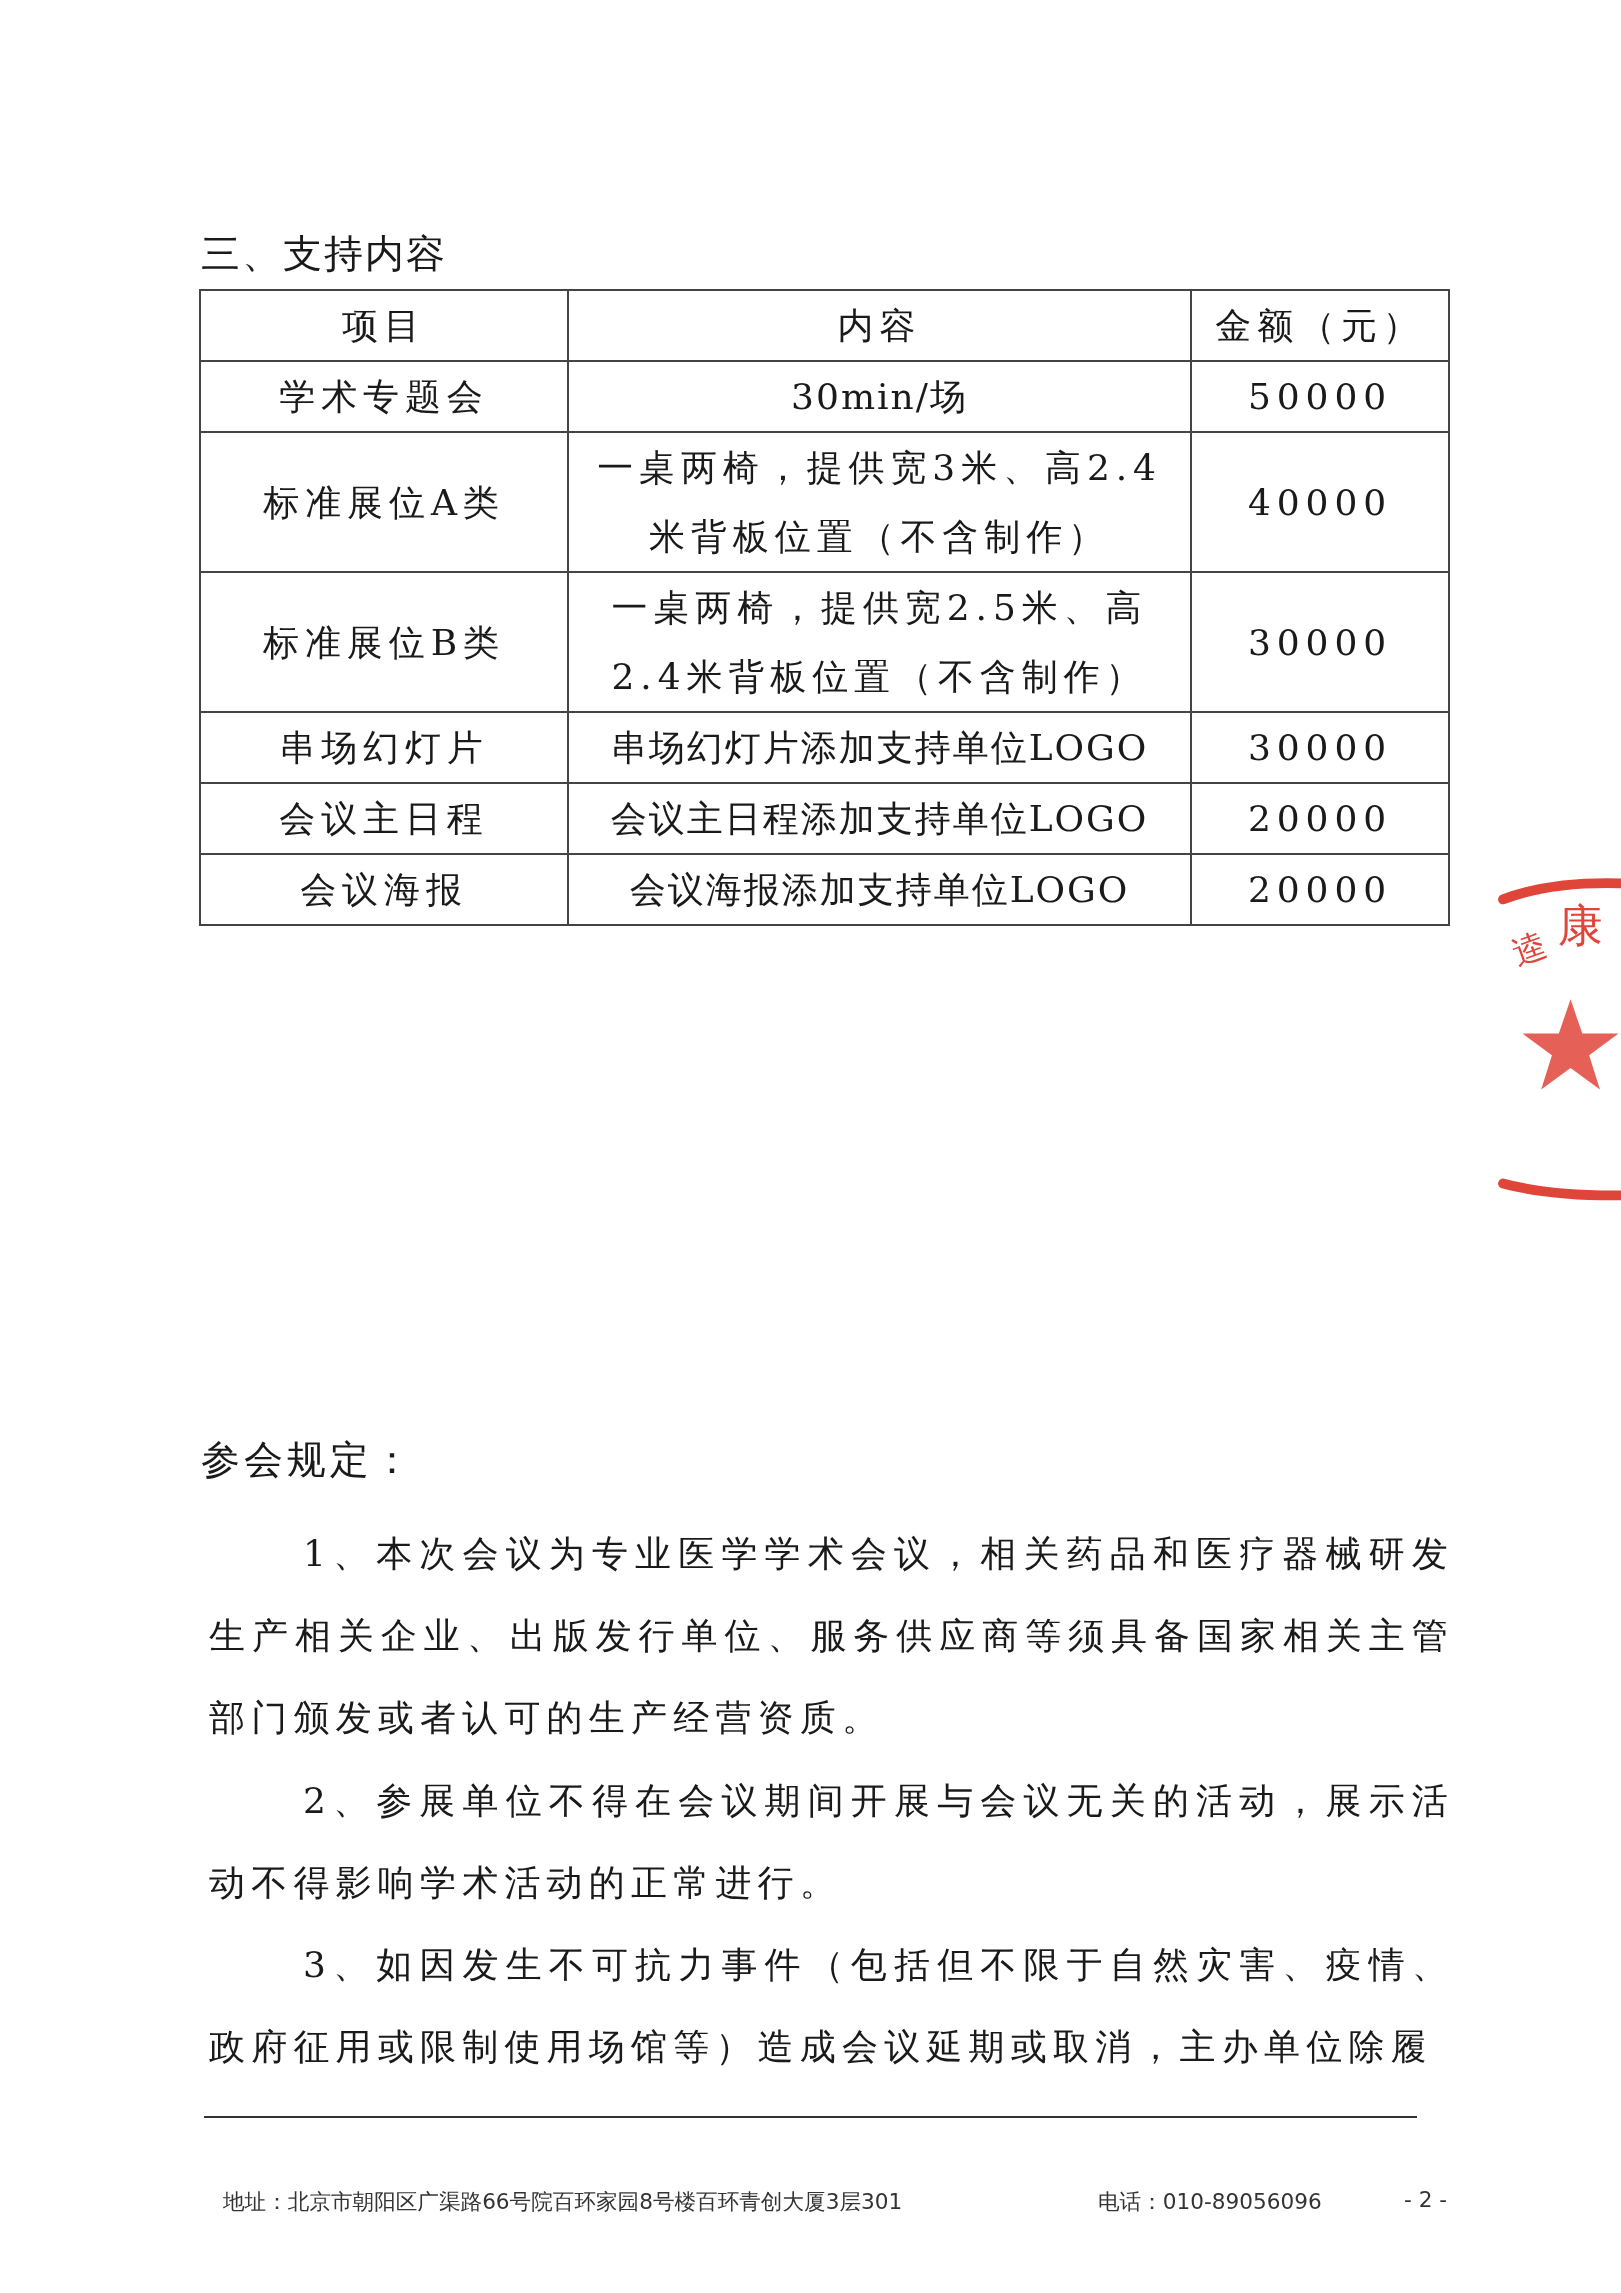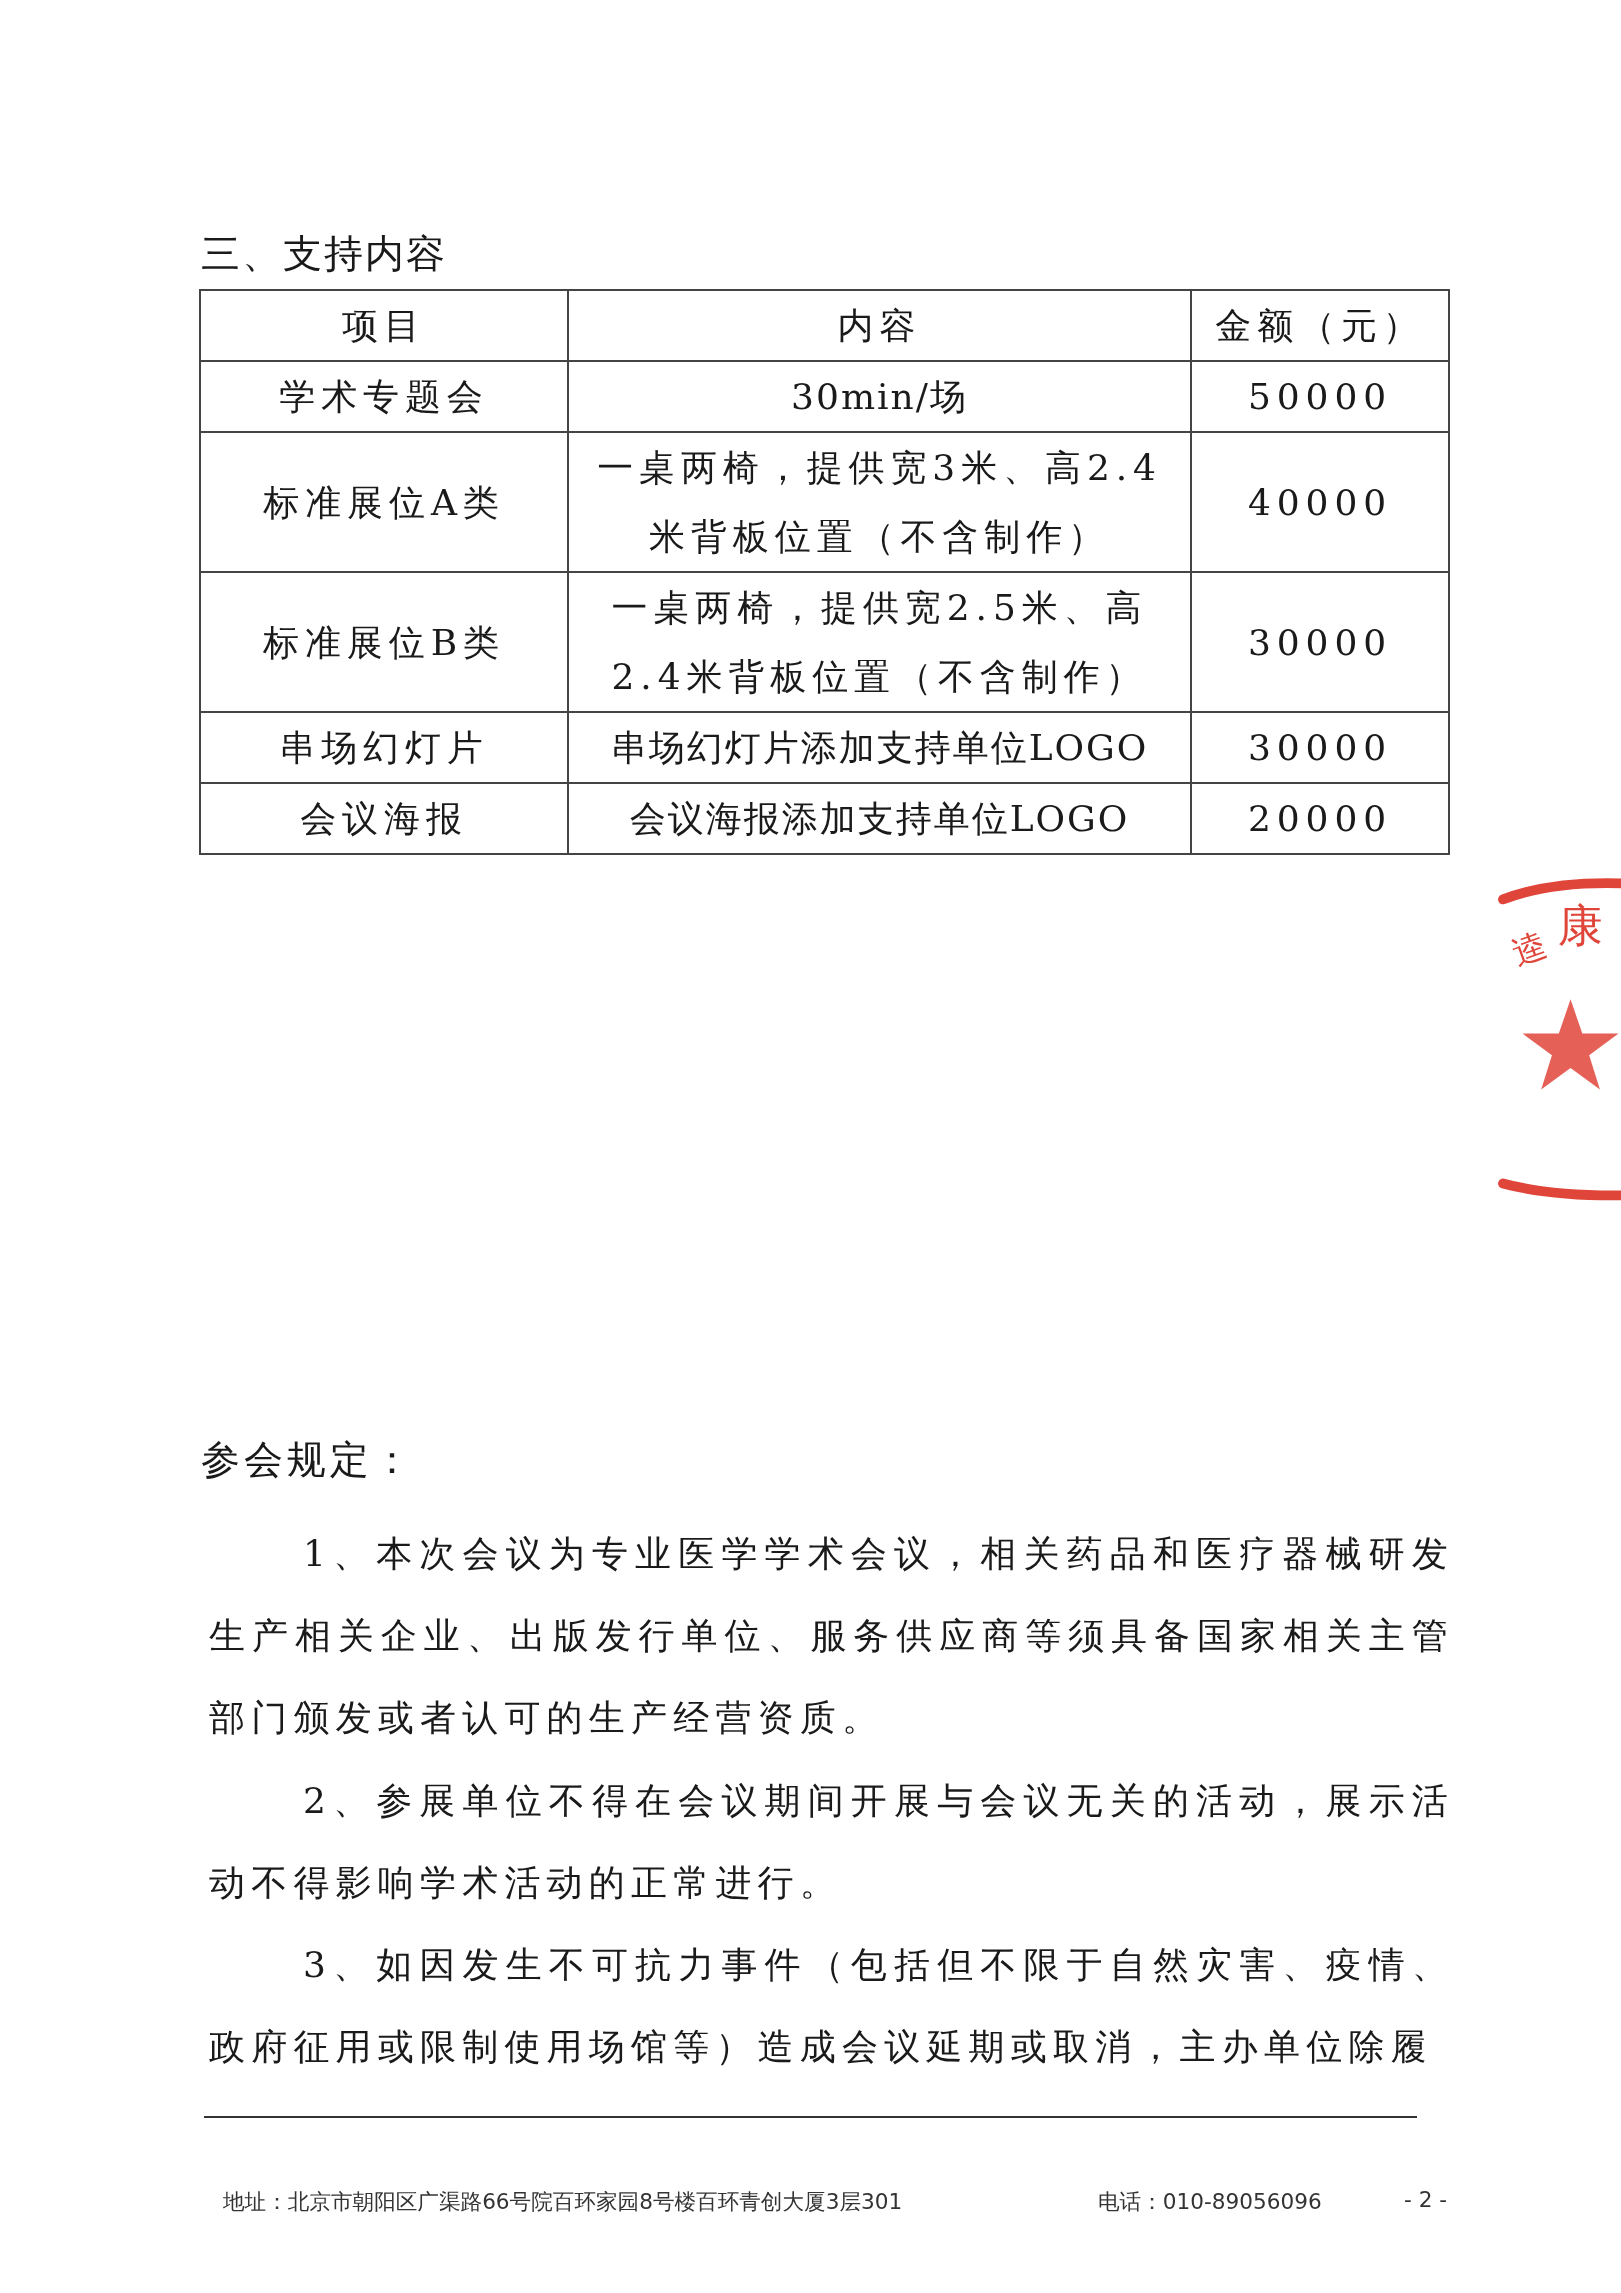--- a/index.html
+++ b/index.html
@@ -55,20 +55,25 @@
     <td>标准展位B类</td>
     <td>一桌两椅，提供宽2.5米、高2.4米背板位置（不含制作）</td>
     <td class="amount">30000</td>
   </tr>
   <tr class="hs">
     <td>串场幻灯片</td>
     <td style="letter-spacing:2px">串场幻灯片添加支持单位LOGO</td>
     <td class="amount">30000</td>
   </tr>
   <tr class="hs">
+    <td>会议主日程</td>
+    <td style="letter-spacing:2px">会议主日程添加支持单位LOGO</td>
+    <td class="amount">20000</td>
+  </tr>
+  <tr class="hs">
     <td>会议海报</td>
     <td style="letter-spacing:2px">会议海报添加支持单位LOGO</td>
     <td class="amount">20000</td>
   </tr>
 </tbody>
   </table>
 
 <div class="rules-label">参会规定：</div>
 <p class="para" style="top:1505px">1、本次会议为专业医学学术会议，相关药品和医疗器械研发生产相关企业、出版发行单位、服务供应商等须具备国家相关主管部门颁发或者认可的生产经营资质。</p>
 <p class="para" style="top:1752px">2、参展单位不得在会议期间开展与会议无关的活动，展示活动不得影响学术活动的正常进行。</p>

